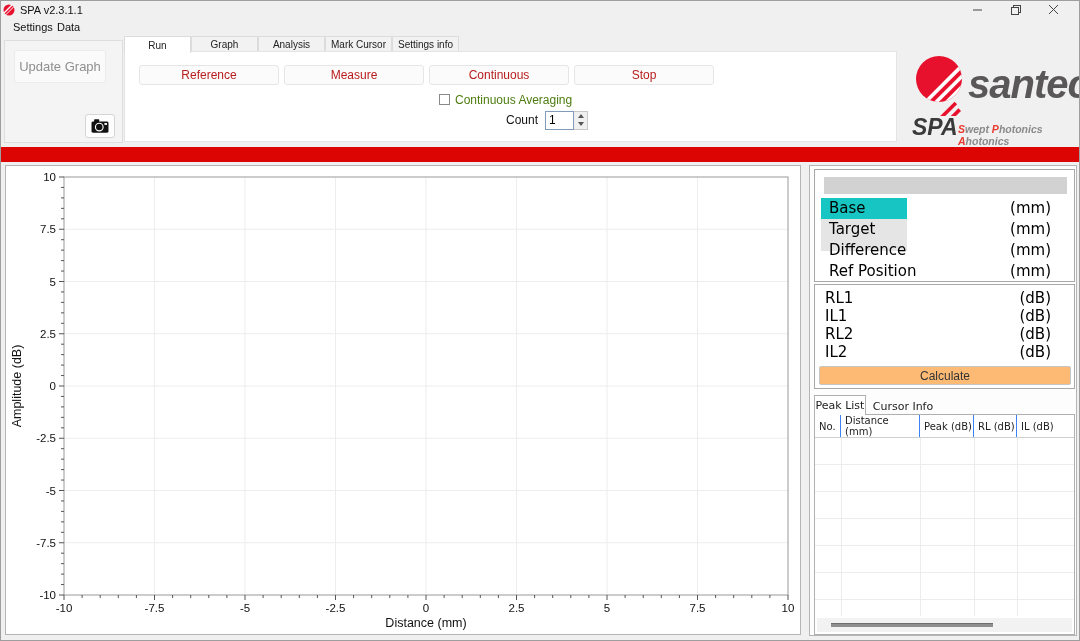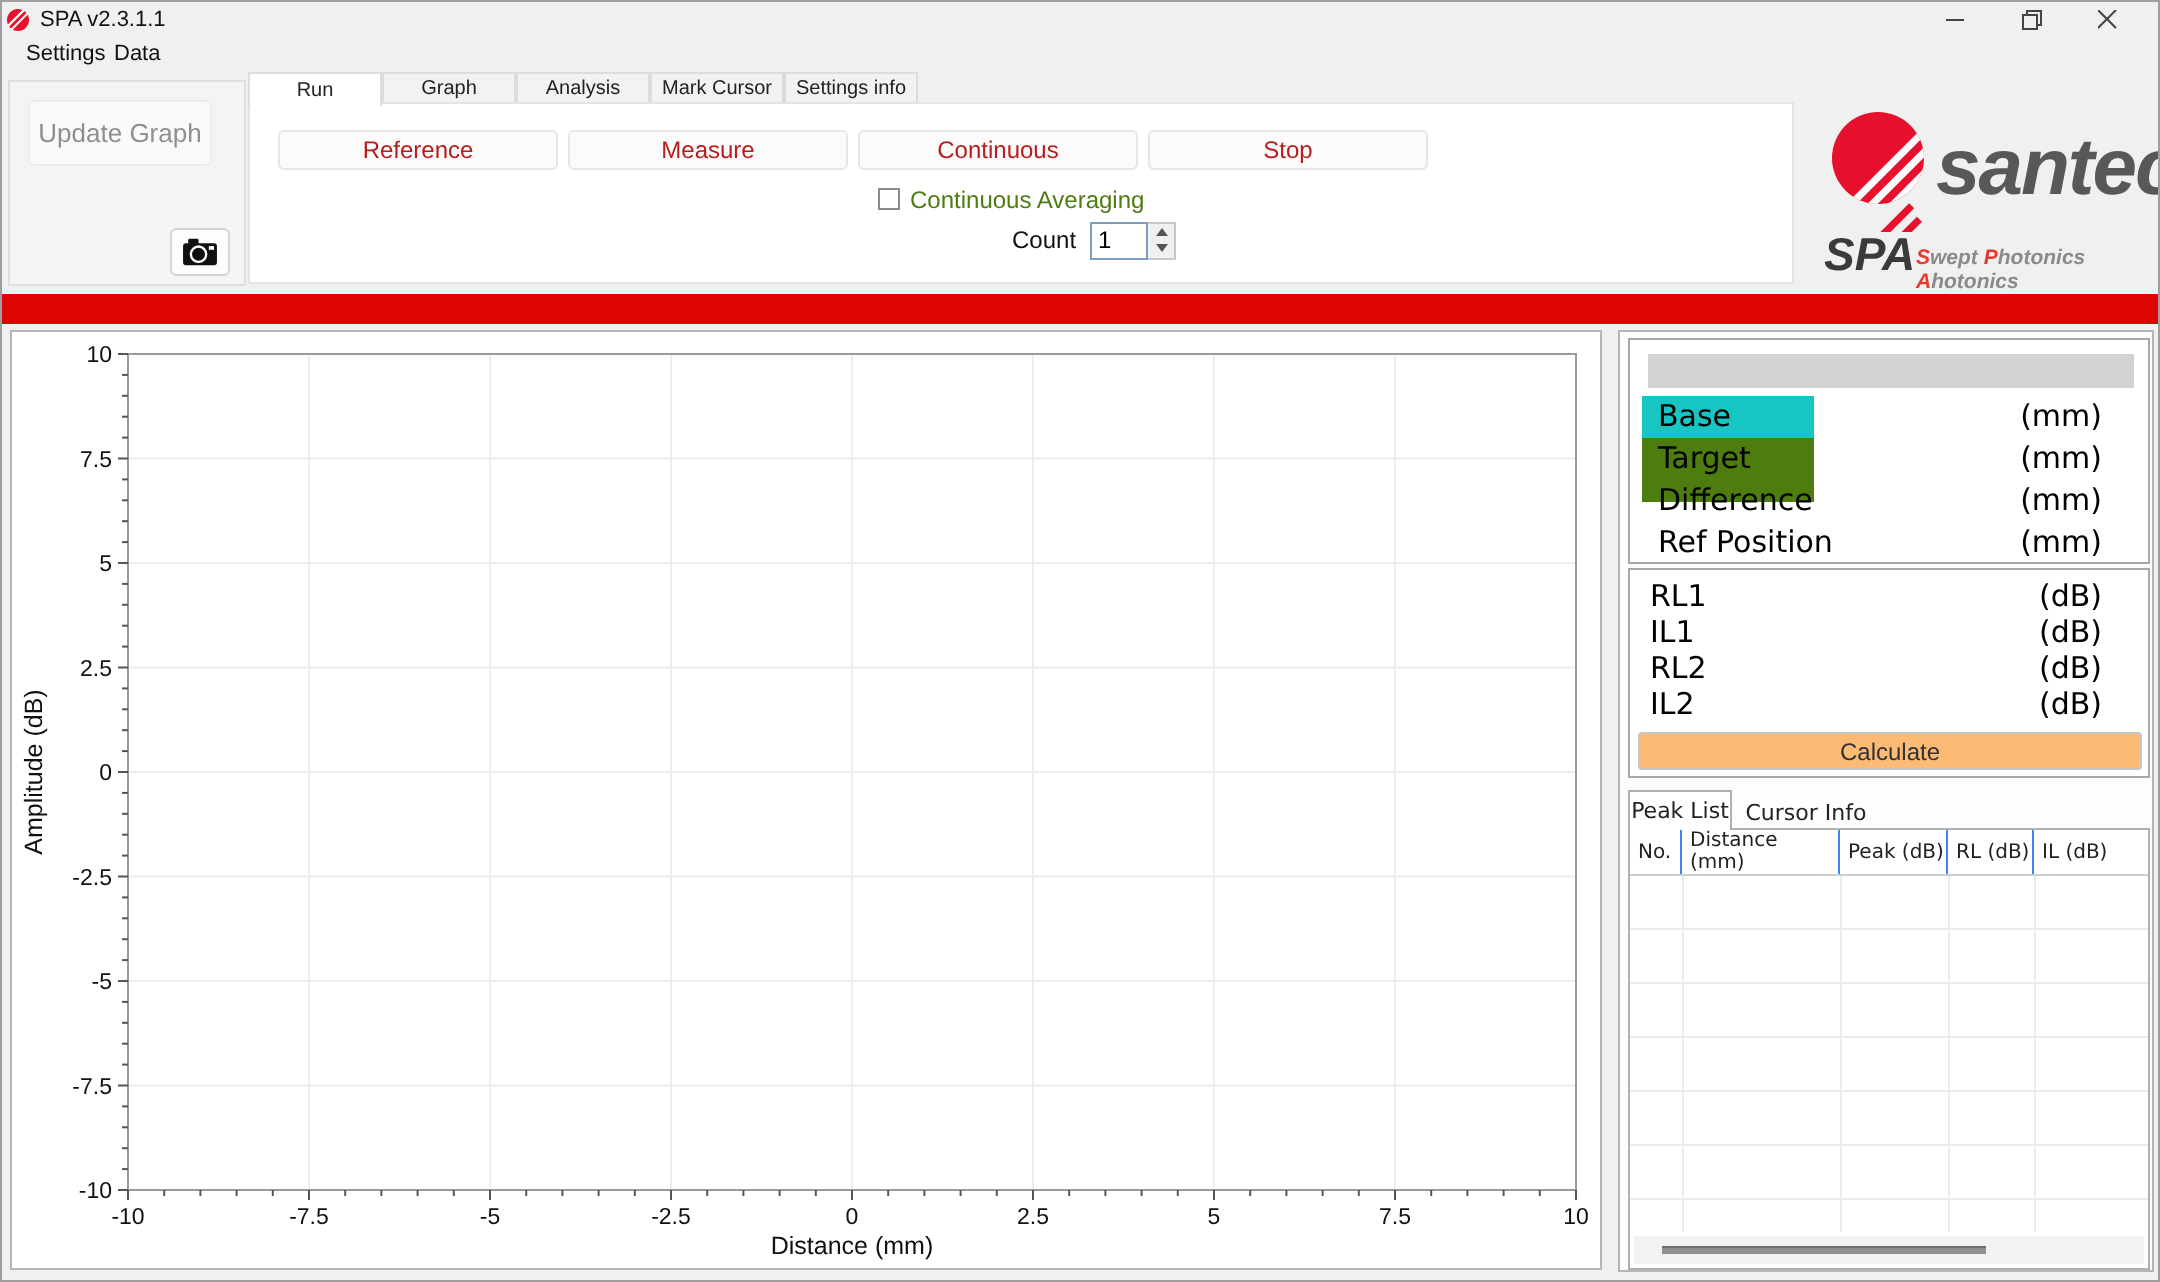--- a/index.html
+++ b/index.html
@@ -308,21 +308,21 @@
   </div>
 
   <div class="right-panel">
     <div class="pos-box">
       <div class="pos-header"></div>
       <div class="pos-row" style="top:28px">
         <span class="hl" style="background: rgb(23, 198, 194);">Base</span>
         <span class="unit">(mm)</span>
       </div>
       <div class="pos-row" style="top:49px">
-        <span class="hl" style="background: #4d7c0f;">Target</span>
+        <span class="hl" style="background: #e5e5e5;">Target</span>
         <span class="unit">(mm)</span>
       </div>
       <div class="pos-row" style="top:70px">
         <span class="hl">Difference</span>
         <span class="unit">(mm)</span>
       </div>
       <div class="pos-row" style="top:91px">
         <span class="hl">Ref Position</span>
         <span class="unit">(mm)</span>
       </div>

